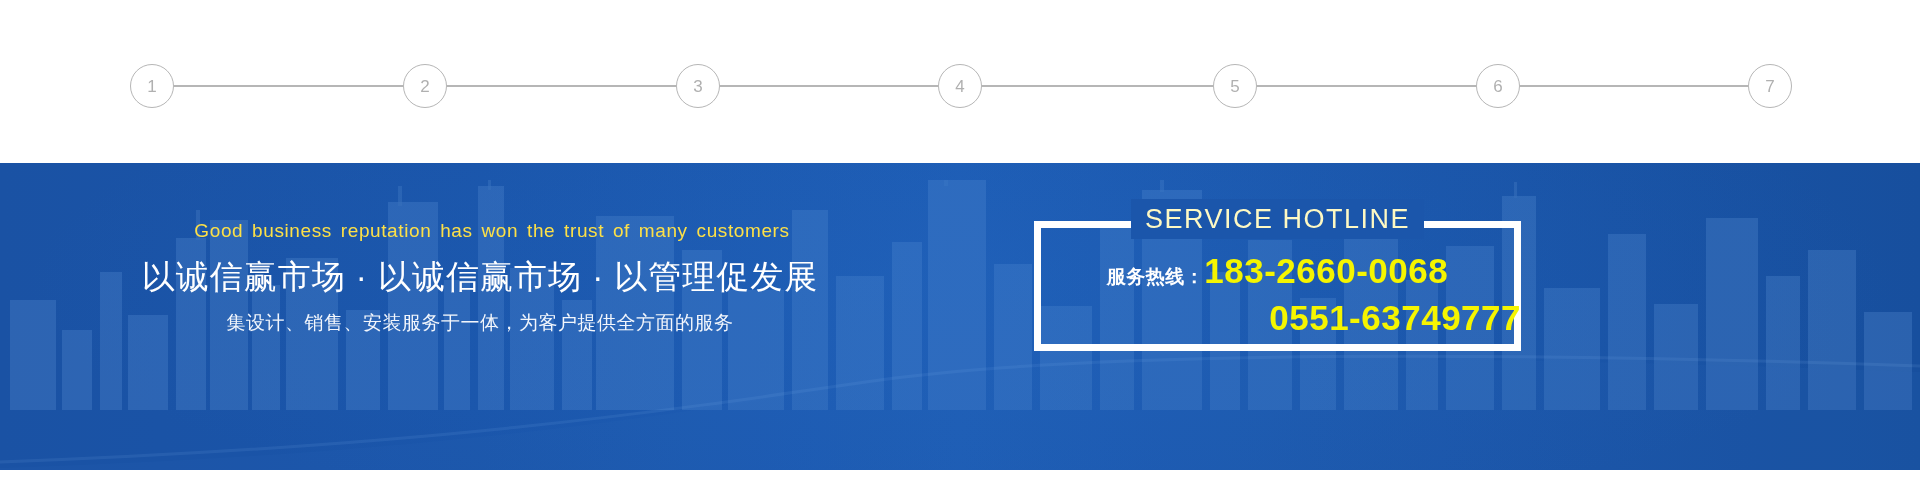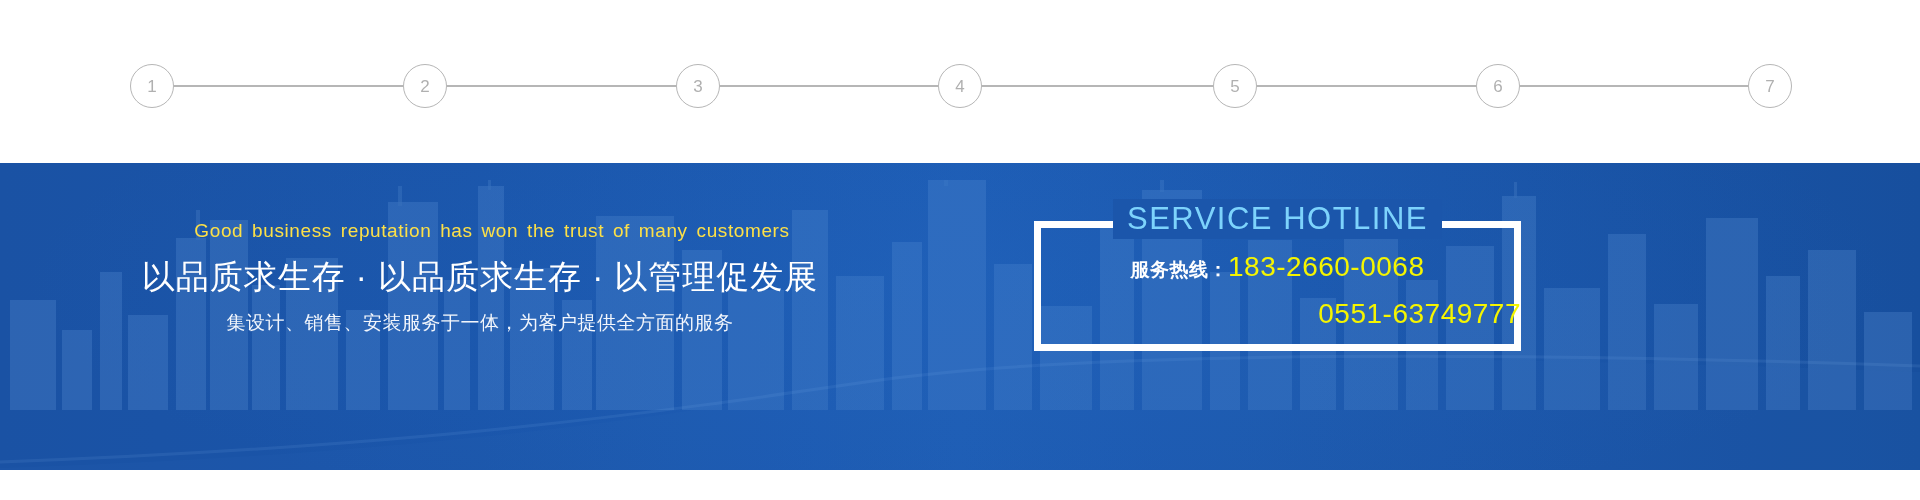--- a/index.html
+++ b/index.html
@@ -162,22 +162,22 @@
     left: 0;
     top: -22px;
     width: 487px;
     text-align: center;
     pointer-events: none;
   }
   #hotline-title {
     display: inline-block;
     background: #1b56ab;
     padding: 0 14px;
-    font-size: 31px;
-    color: #7dd3fc;
+    font-size: 27px;
+    color: #fef9c3;
     letter-spacing: 1.5px;
     line-height: 40px;
     white-space: nowrap;
   }
   #hotline-line1 {
     position: absolute;
     left: 0;
     top: 30px;
     width: 487px;
     text-align: center;
@@ -191,22 +191,22 @@
     text-align: right;
     white-space: nowrap;
   }
   .hl-label {
     font-size: 19px;
     font-weight: bold;
     color: #ffffff;
     letter-spacing: 0.5px;
   }
   .hl-number {
-    font-size: 28px;
-    font-weight: normal;
+    font-size: 35px;
+    font-weight: bold;
     color: #f5f500;
     letter-spacing: 0.5px;
   }
   .hl-spacer {
     display: inline-block;
     width: 150px;
   }
 </style>
 </head>
 <body>
@@ -302,21 +302,21 @@
 
   <svg id="road" viewBox="0 0 1920 120" preserveAspectRatio="none">
     <path d="M0,118 C420,104 640,70 860,34 C1080,0 1500,6 1920,22 L1920,120 L0,120 Z" fill="#2b67b8" opacity="0.55"></path>
     <path d="M0,112 C430,96 660,62 880,30 C1100,0 1520,2 1920,16" stroke="#8dbcf0" stroke-width="3" fill="none" opacity="0.5"></path>
   </svg>
 
   <div id="banner-vignette"></div>
 
   <div id="slogan-block">
     <div id="slogan-en">Good business  reputation has  won  the  trust  of  many  customers</div>
-    <div id="slogan-main">以品质求生存 · 以品质求生存 · 以管理促发展</div>
+    <div id="slogan-main">以诚信赢市场 · 以诚信赢市场 · 以管理促发展</div>
     <div id="slogan-sub">集设计、销售、安装服务于一体，为客户提供全方面的服务</div>
   </div>
 
   <div id="hotline-block">
     <div id="hotline-box"></div>
     <div id="hotline-title-wrap">
       <span id="hotline-title">SERVICE  HOTLINE</span>
     </div>
     <div id="hotline-line1">
       <span class="hl-label">服务热线：</span><span class="hl-number">183-2660-0068</span>

